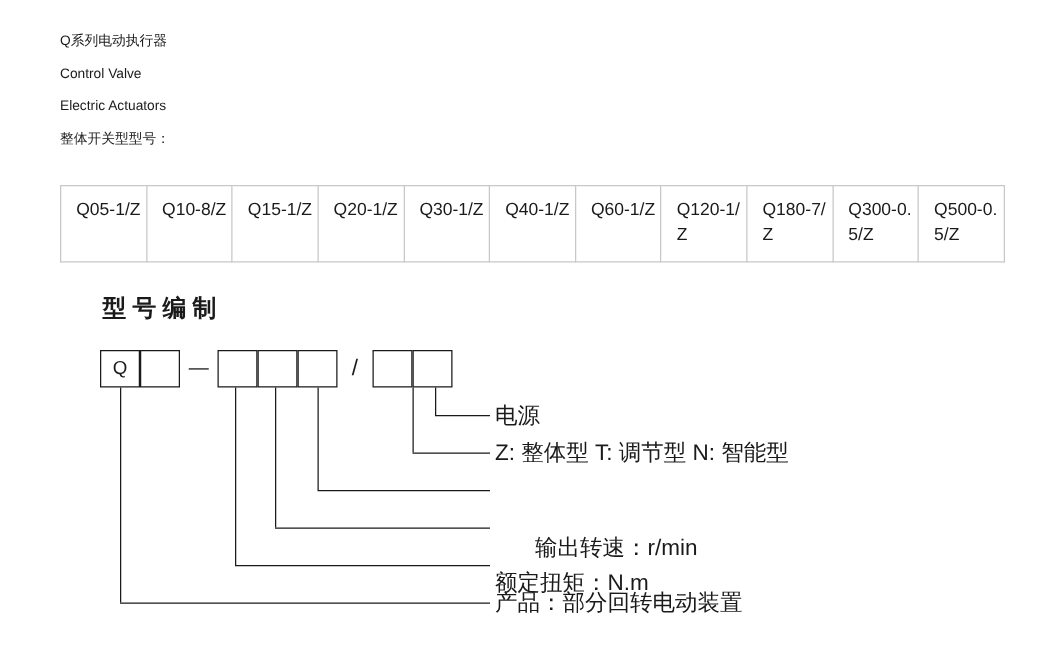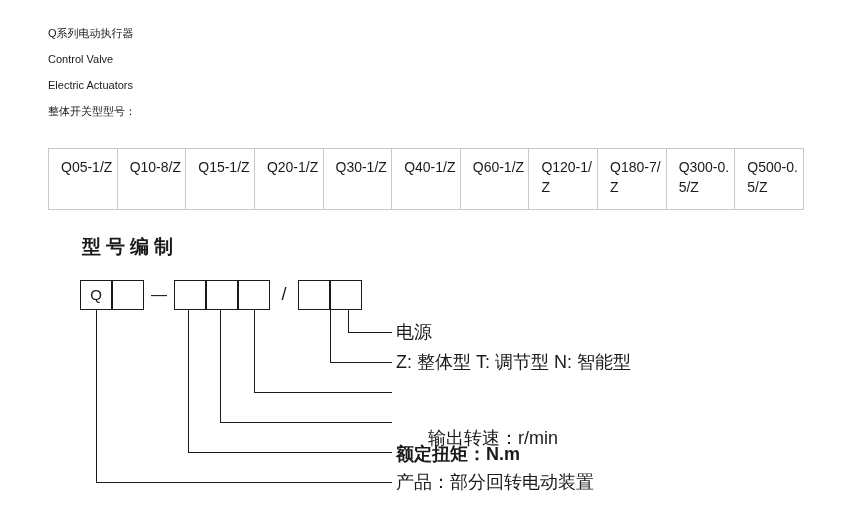--- a/index.html
+++ b/index.html
@@ -171,20 +171,20 @@
 
     <div class="vline" style="left:254px; top:82px;  height:82px;"></div>
     <div class="hline" style="left:254px; top:164px; width:138px;"></div>
 
     <div class="vline" style="left:220px; top:82px;  height:112px;"></div>
     <div class="hline" style="left:220px; top:194px; width:172px;"></div>
     <div class="leader-label" style="left:396px; top:200px;margin-left:32px;">输出转速：r/min</div>
 
     <div class="vline" style="left:188px; top:82px;  height:142px;"></div>
     <div class="hline" style="left:188px; top:224px; width:204px;"></div>
-    <div class="leader-label" style="left:396px; top:216px;font-weight:bold;">额定扭矩：N.m</div>
+    <div class="leader-label" style="left:396px; top:228px;">额定扭矩：N.m</div>
 
     <div class="vline" style="left:96px;  top:82px;  height:172px;"></div>
     <div class="hline" style="left:96px;  top:254px; width:296px;"></div>
     <div class="leader-label" style="left:396px; top:244px;">产品：部分回转电动装置</div>
 
   </div>
 </div>
 
 </body></html>

